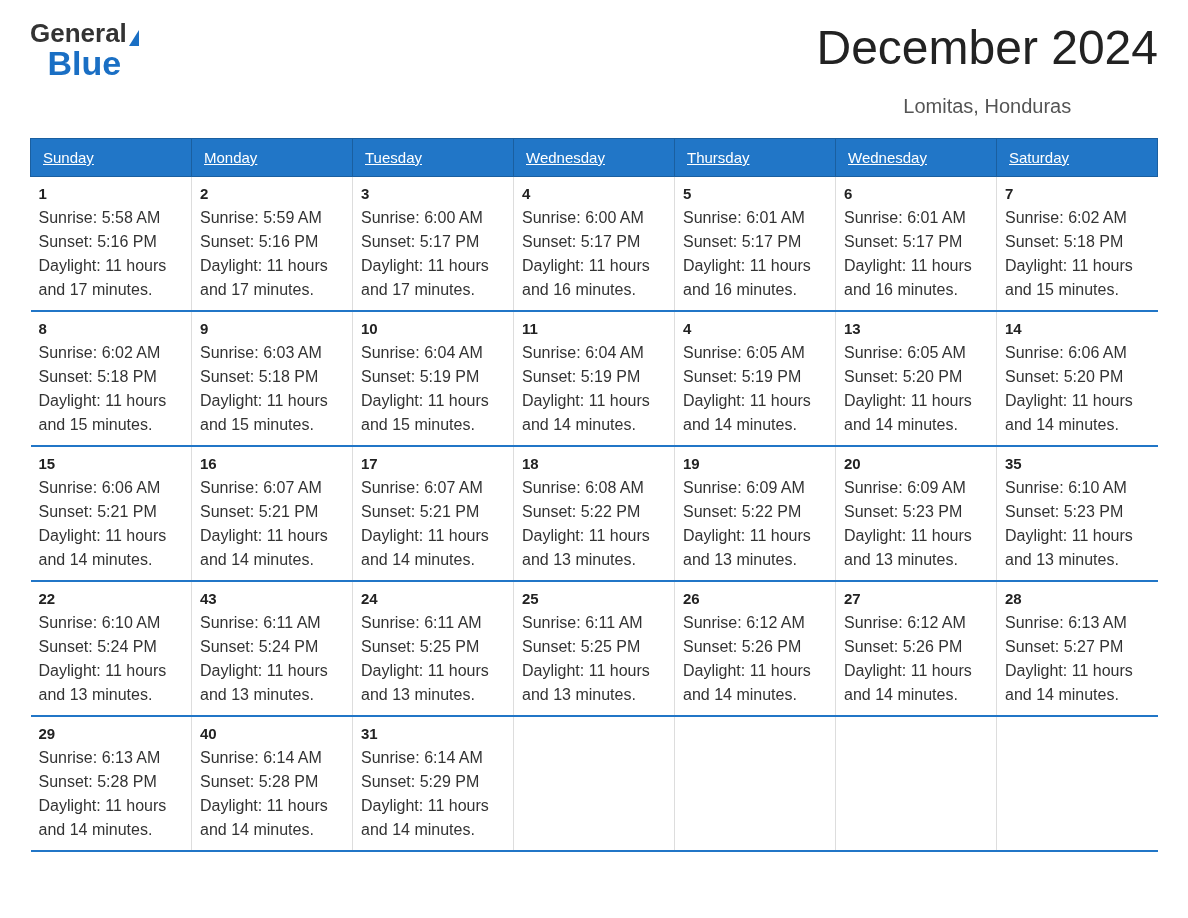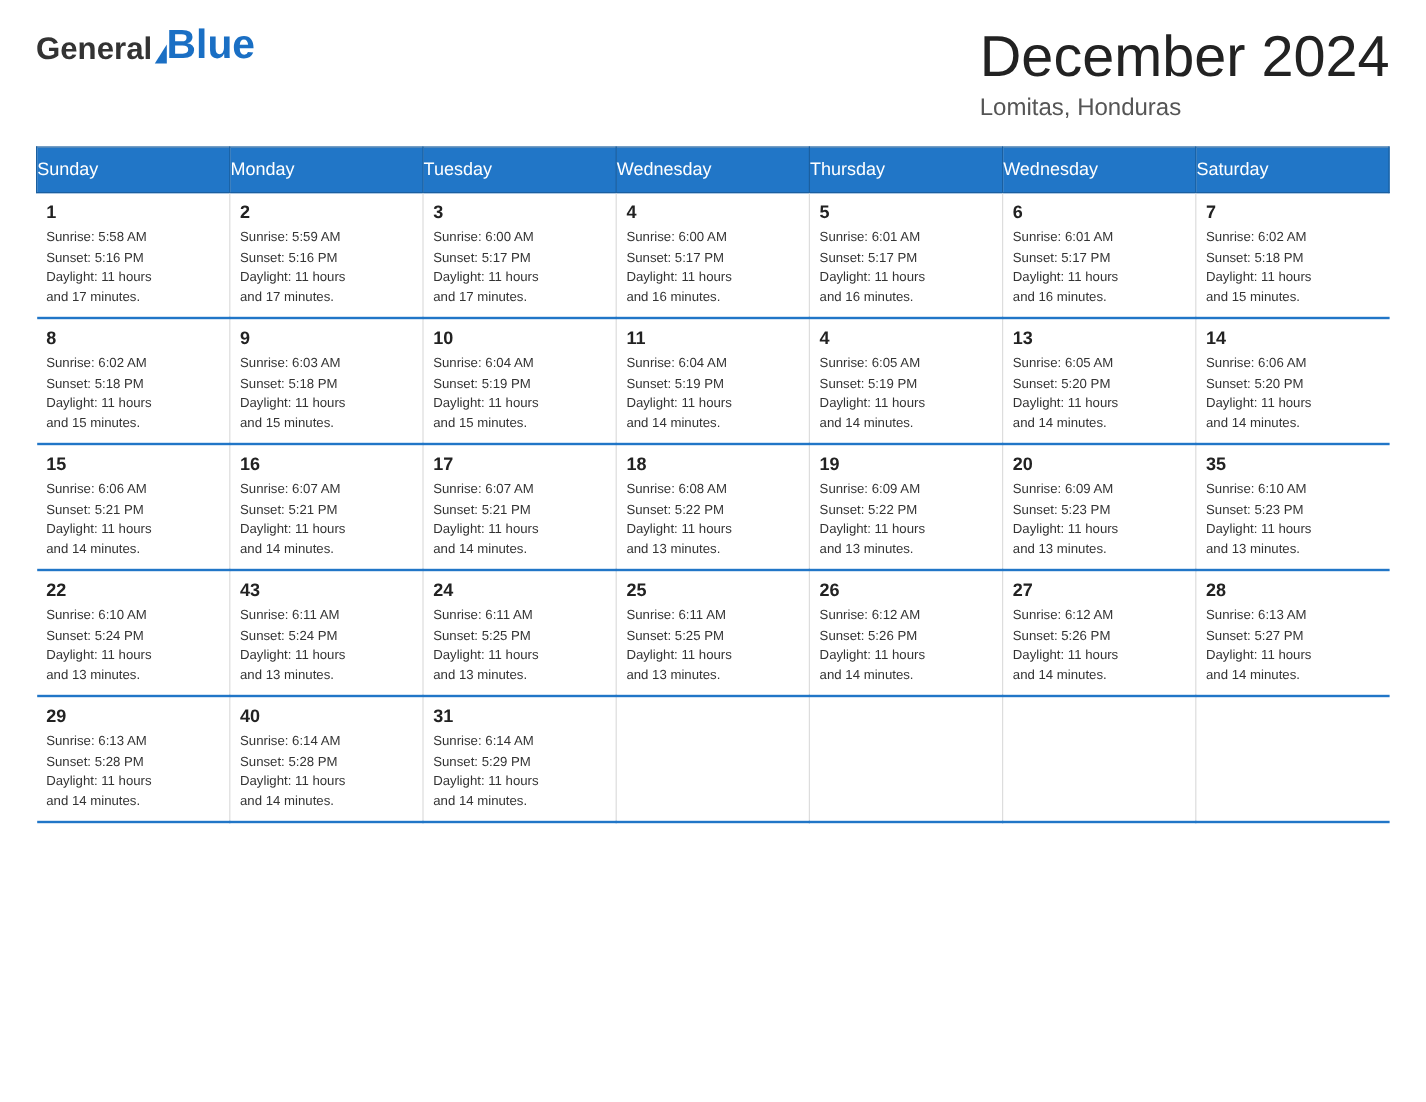--- a/index.html
+++ b/index.html
@@ -10,22 +10,22 @@
       color: #222;
     }
     .header {
       display: flex;
       justify-content: space-between;
       align-items: flex-start;
       margin-bottom: 20px;
     }
     .logo {
       display: flex;
-      flex-direction: row;
-      align-items: flex-end;
+      flex-direction: column;
+      align-items: center;
     }
     .logo-general {
       font-size: 26px;
       font-weight: bold;
       color: #333;
       line-height: 1;
     }
     .logo-blue {
       font-size: 34px;
       font-weight: bold;
@@ -35,45 +35,46 @@
     .logo-triangle {
       display: inline-block;
       width: 0;
       height: 0;
       border-left: 10px solid transparent;
       border-bottom: 16px solid #1a6fc4;
       margin-left: 2px;
       vertical-align: middle;
     }
     .title-block {
-      text-align: left;
+      text-align: center;
     }
     .calendar-title {
       font-size: 48px;
       font-weight: normal;
       color: #222;
     }
     .calendar-subtitle {
       font-size: 20px;
       color: #555;
-      margin-top: 4px;
+      margin-top: 20px;
     }
     table {
       width: 100%;
       border-collapse: collapse;
       font-size: 13px;
     }
     thead tr th {
       background-color: #2176c7;
       color: #fff;
-      padding: 10px 0;
+      padding: 10px 12px;
       text-align: left;
       font-size: 15px;
       font-weight: normal;
       border: 1px solid #1a5fa0;
+      text-decoration: underline;
     }
     tbody tr {
       border-bottom: 2px solid #2176c7;
     }
     tbody tr td {
       padding: 8px 8px;
       vertical-align: top;
       width: calc(100% / 7);
       border-right: 1px solid #ddd;
       min-height: 80px;
@@ -81,21 +82,21 @@
     tbody tr td:last-child {
       border-right: none;
     }
     .day-num {
       font-size: 15px;
       font-weight: bold;
       margin-bottom: 4px;
       display: block;
     }
     .day-info {
-      font-size: 11px;
+      font-size: 16px;
       color: #333;
       line-height: 1.5;
     }
     .empty-cell {
       background: #fff;
     }
   </style>
 </head>
 <body>
 

